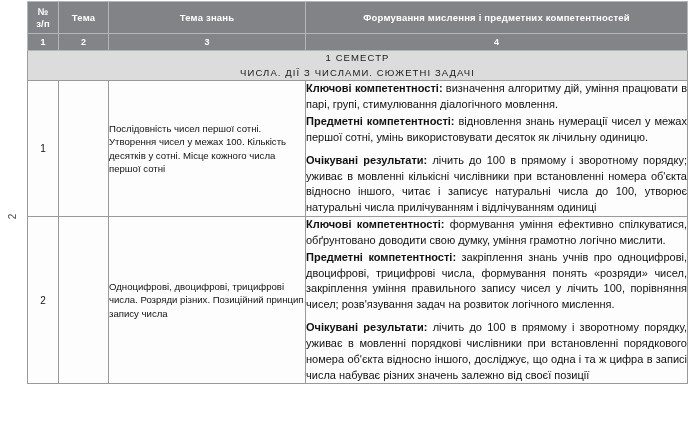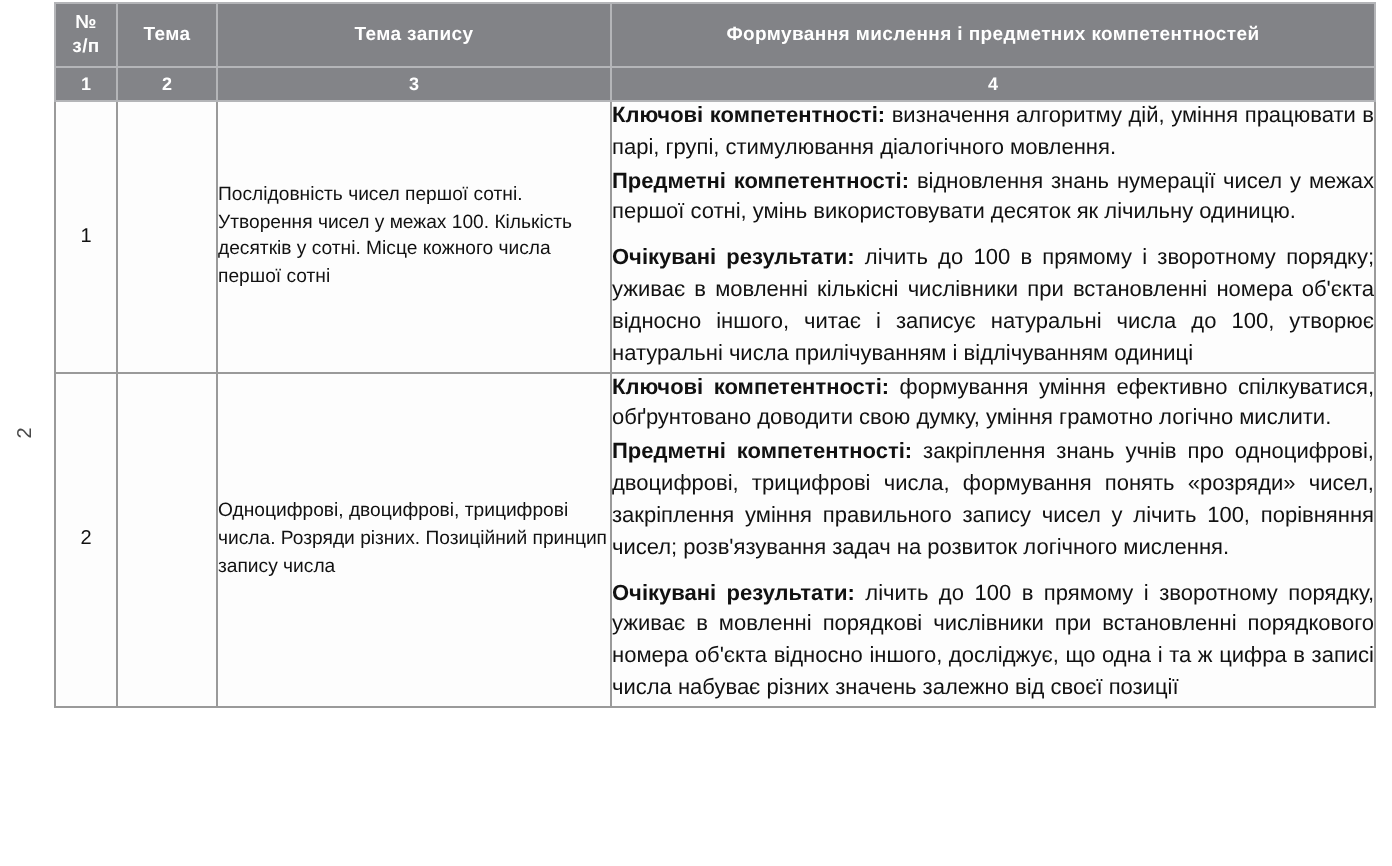--- a/index.html
+++ b/index.html
@@ -172,31 +172,37 @@
       <col style="width:197px">
       <col style="width:382px">
     </colgroup>
     <thead>
       <tr class="head-main">
         <th>
           <div>№</div>
           <div>з/п</div>
         </th>
         <th>Тема</th>
-        <th>Тема запису</th>
+        <th>Тема знань</th>
         <th>Формування мислення і предметних компетентностей</th>
       </tr>
       <tr class="head-nums">
         <th>1</th>
         <th>2</th>
         <th>3</th>
         <th>4</th>
       </tr>
     </thead>
     <tbody>
+      <tr>
+        <td class="semester" colspan="4">
+          <span class="sem-line1">1 СЕМЕСТР</span>
+          <span class="sem-line2">ЧИСЛА. ДІЇ З ЧИСЛАМИ. СЮЖЕТНІ ЗАДАЧІ</span>
+        </td>
+      </tr>
 
       <tr>
         <td class="num">1</td>
         <td class="date"></td>
         <td class="topic">Послідовність чисел першої сотні. Утворення чисел у межах 100. Кількість десятків у сотні. Місце кожного числа першої сотні</td>
         <td class="comp">
           <p><b>Ключові компетентності:</b><span> визначення алгоритму дій, уміння працювати в парі, групі, стимулювання діалогічного мовлення.</span></p>
           <p><b>Предметні компетентності:</b><span> відновлення знань нумерації чисел у межах першої сотні, умінь використовувати десяток як лічильну одиницю.</span></p>
           <span class="gap"></span>
           <p><b>Очікувані результати:</b><span> лічить до 100 в прямому і зворотному порядку; уживає в мовленні кількісні числівники при встановленні номера об'єкта відносно іншого, читає і записує натуральні числа до 100, утворює натуральні числа прилічуванням і відлічуванням одиниці</span></p>

